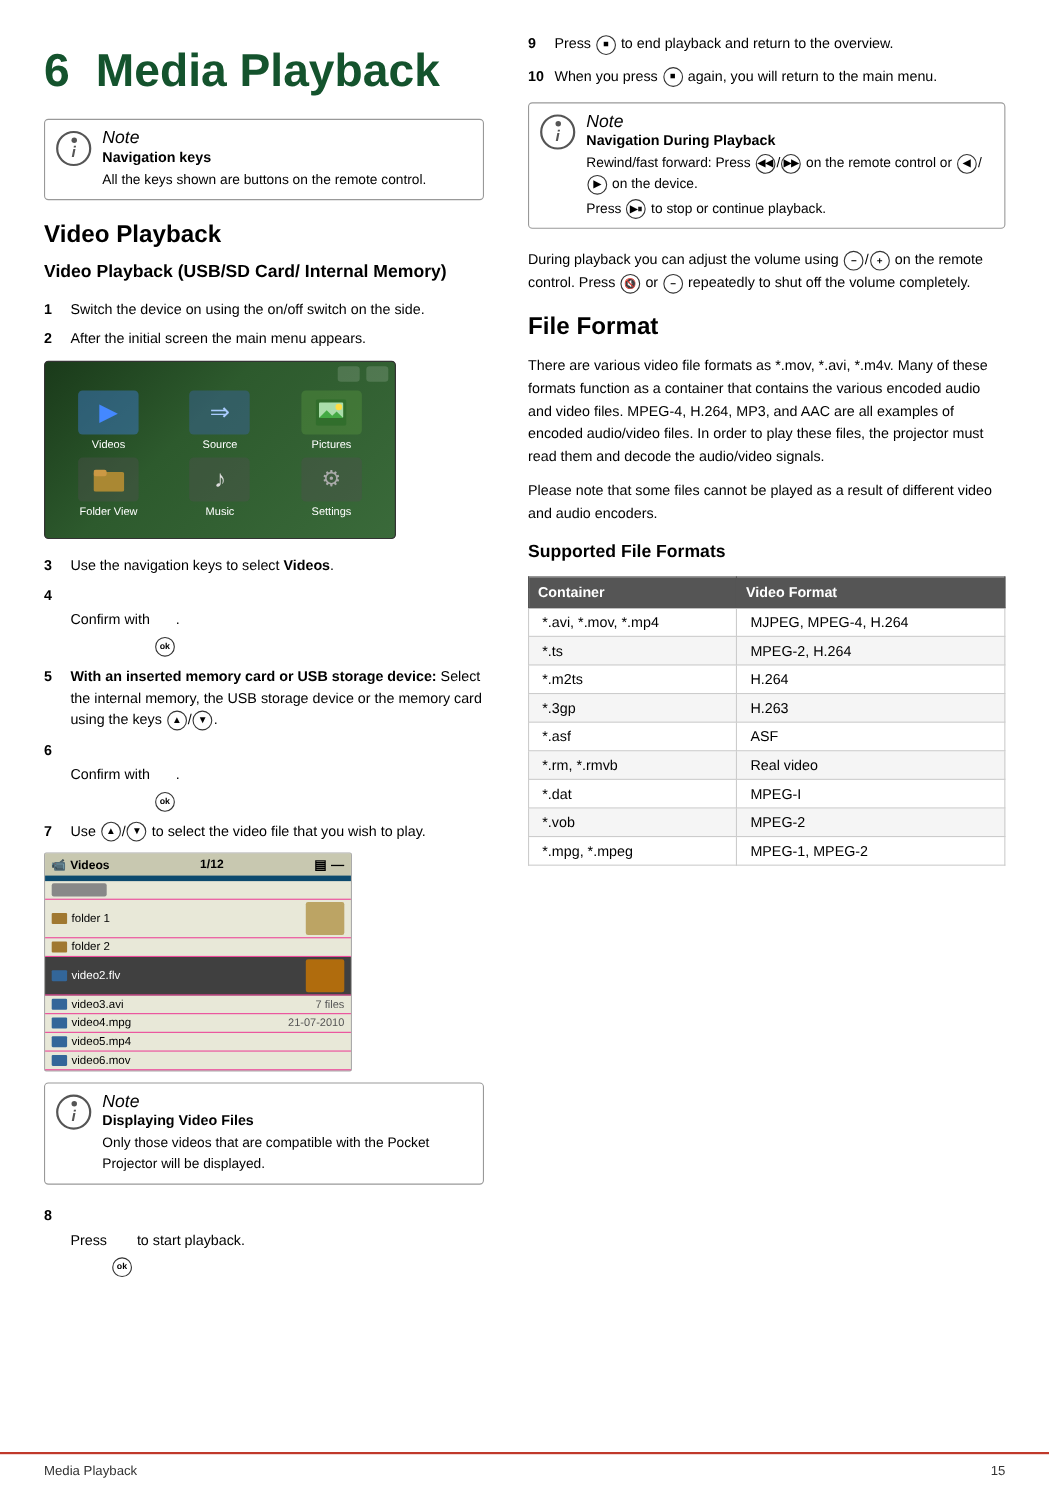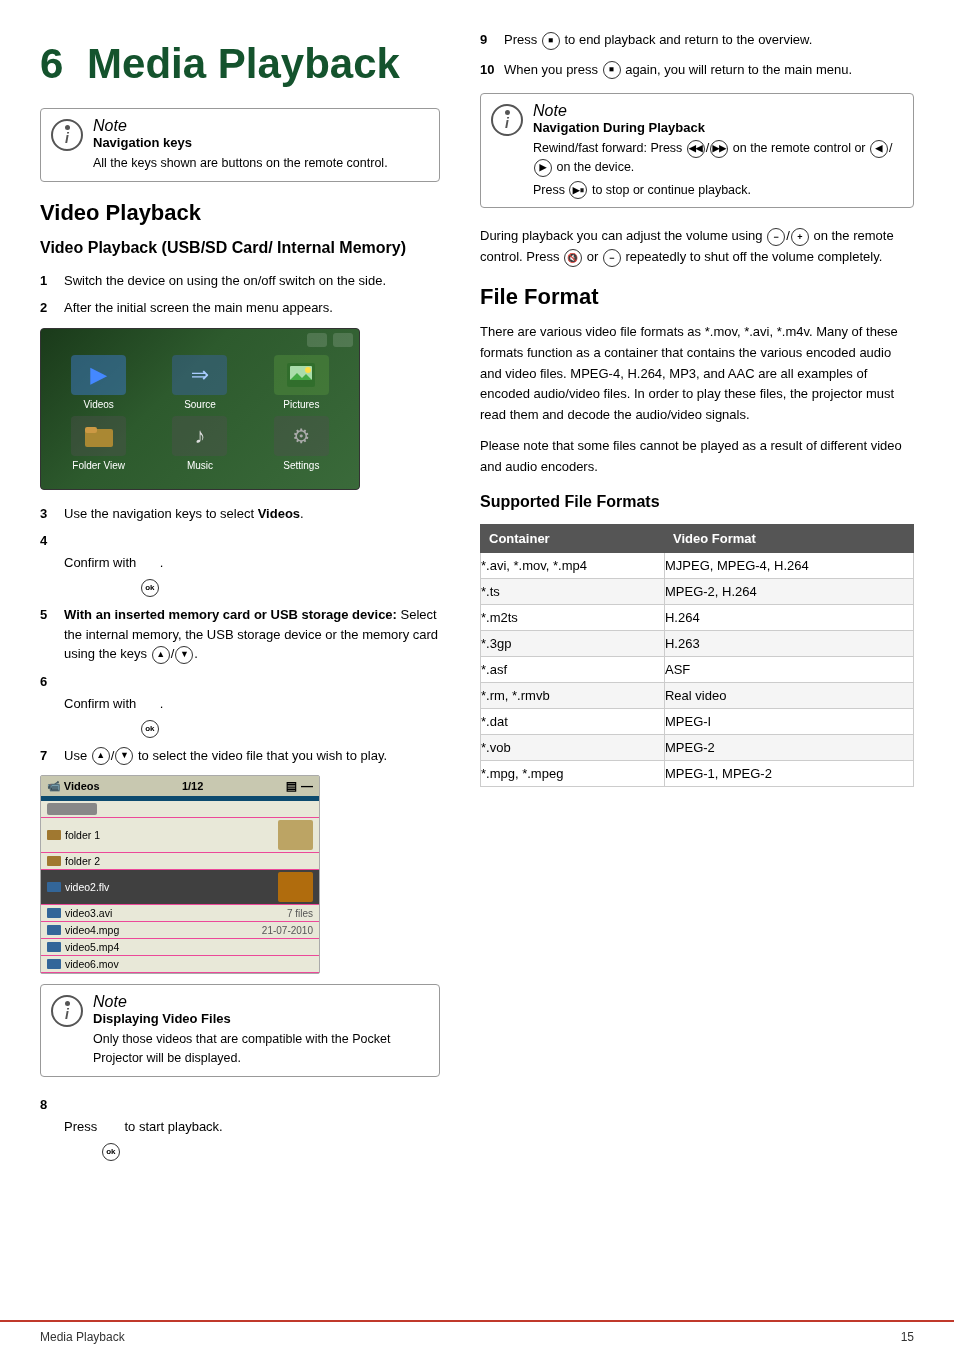--- a/index.html
+++ b/index.html
@@ -322,21 +322,21 @@
     .format-table th {
       background: #555;
       color: #fff;
       padding: 6px 8px;
       text-align: left;
       font-weight: bold;
       border: 1px solid #555;
     }
 
     .format-table td {
-      padding: 5px 0;
+      padding: 5px 12px;
       border: 1px solid #ccc;
       vertical-align: top;
     }
 
     .format-table tr:nth-child(odd) td {
       background: #fff;
     }
     .format-table tr:nth-child(even) td {
       background: #f5f5f5;
     }

